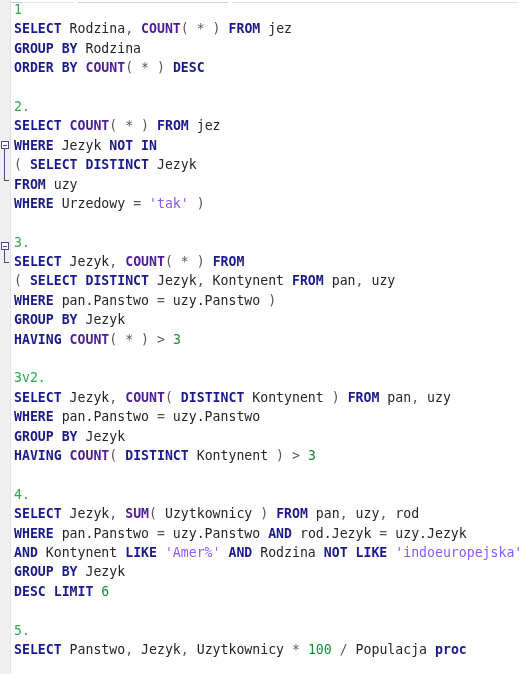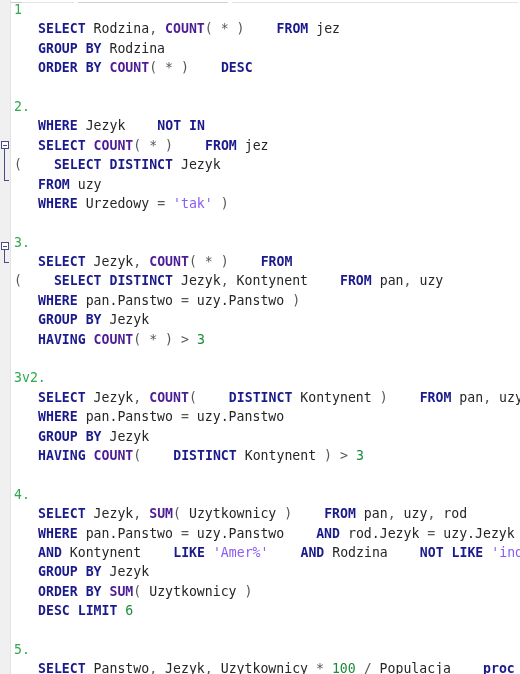--- a/index.html
+++ b/index.html
@@ -69,21 +69,21 @@
     line-height: 19.4px;
     white-space: pre;
     font-size: 13.2px;
     padding-left: 14px;
     color: #262626;
     letter-spacing: 0px;
   }
   .line.blank { color: transparent; }
 
   
-  .kw   { color: #1a1a8c; font-weight: bold; margin-left: 24px; }   
+  .kw   { color: #1a1a8c; font-weight: bold; }   
   .fn   { color: #4c1d95; font-weight: bold; }   
   .id   { color: #262626; font-weight: normal; } 
   .op   { color: #555555; font-weight: normal; } 
   .num  { color: #1a8a3a; font-weight: normal; } 
   .str  { color: #8b5cf6; font-weight: normal; } 
   .lbl  { color: #2fa84f; font-weight: normal; } 
 
   
   .fold {
     position: absolute;
@@ -134,22 +134,22 @@
 
   <div class="gutter"></div>
 
   <div class="code" id="code-surface">
       <div class="line"><span class="lbl">1</span></div>
       <div class="line"><span class="kw">SELECT</span><span class="id"> </span><span class="id">Rodzina</span><span class="op">,</span><span class="id"> </span><span class="fn">COUNT</span><span class="op">(</span><span class="id"> </span><span class="op">*</span><span class="id"> </span><span class="op">)</span><span class="id"> </span><span class="kw">FROM</span><span class="id"> </span><span class="id">jez</span></div>
       <div class="line"><span class="kw">GROUP BY</span><span class="id"> </span><span class="id">Rodzina</span></div>
       <div class="line"><span class="kw">ORDER BY</span><span class="id"> </span><span class="fn">COUNT</span><span class="op">(</span><span class="id"> </span><span class="op">*</span><span class="id"> </span><span class="op">)</span><span class="id"> </span><span class="kw">DESC</span></div>
       <div class="line blank"> </div>
       <div class="line"><span class="lbl">2.</span></div>
+      <div class="line"><span class="kw">SELECT</span><span class="id"> </span><span class="fn">COUNT</span><span class="op">(</span><span class="id"> </span><span class="op">*</span><span class="id"> </span><span class="op">)</span><span class="id"> </span><span class="kw">FROM</span><span class="id"> </span><span class="id">jez</span></div>
       <div class="line"><span class="kw">WHERE</span><span class="id"> </span><span class="id">Jezyk</span><span class="id"> </span><span class="kw">NOT IN</span></div>
-      <div class="line"><span class="kw">SELECT</span><span class="id"> </span><span class="fn">COUNT</span><span class="op">(</span><span class="id"> </span><span class="op">*</span><span class="id"> </span><span class="op">)</span><span class="id"> </span><span class="kw">FROM</span><span class="id"> </span><span class="id">jez</span></div>
       <div class="line"><span class="op">(</span><span class="id"> </span><span class="kw">SELECT DISTINCT</span><span class="id"> </span><span class="id">Jezyk</span></div>
       <div class="line"><span class="kw">FROM</span><span class="id"> </span><span class="id">uzy</span></div>
       <div class="line"><span class="kw">WHERE</span><span class="id"> </span><span class="id">Urzedowy</span><span class="id"> </span><span class="op">=</span><span class="id"> </span><span class="str">'tak'</span><span class="id"> </span><span class="op">)</span></div>
       <div class="line blank"> </div>
       <div class="line"><span class="lbl">3.</span></div>
       <div class="line"><span class="kw">SELECT</span><span class="id"> </span><span class="id">Jezyk</span><span class="op">,</span><span class="id"> </span><span class="fn">COUNT</span><span class="op">(</span><span class="id"> </span><span class="op">*</span><span class="id"> </span><span class="op">)</span><span class="id"> </span><span class="kw">FROM</span></div>
       <div class="line"><span class="op">(</span><span class="id"> </span><span class="kw">SELECT DISTINCT</span><span class="id"> </span><span class="id">Jezyk</span><span class="op">,</span><span class="id"> </span><span class="id">Kontynent</span><span class="id"> </span><span class="kw">FROM</span><span class="id"> </span><span class="id">pan</span><span class="op">,</span><span class="id"> </span><span class="id">uzy</span></div>
       <div class="line"><span class="kw">WHERE</span><span class="id"> </span><span class="id">pan.Panstwo</span><span class="id"> </span><span class="op">=</span><span class="id"> </span><span class="id">uzy.Panstwo</span><span class="id"> </span><span class="op">)</span></div>
       <div class="line"><span class="kw">GROUP BY</span><span class="id"> </span><span class="id">Jezyk</span></div>
       <div class="line"><span class="kw">HAVING</span><span class="id"> </span><span class="fn">COUNT</span><span class="op">(</span><span class="id"> </span><span class="op">*</span><span class="id"> </span><span class="op">)</span><span class="id"> </span><span class="op">&gt;</span><span class="id"> </span><span class="num">3</span></div>
@@ -158,21 +158,20 @@
       <div class="line"><span class="kw">SELECT</span><span class="id"> </span><span class="id">Jezyk</span><span class="op">,</span><span class="id"> </span><span class="fn">COUNT</span><span class="op">(</span><span class="id"> </span><span class="kw">DISTINCT</span><span class="id"> </span><span class="id">Kontynent</span><span class="id"> </span><span class="op">)</span><span class="id"> </span><span class="kw">FROM</span><span class="id"> </span><span class="id">pan</span><span class="op">,</span><span class="id"> </span><span class="id">uzy</span></div>
       <div class="line"><span class="kw">WHERE</span><span class="id"> </span><span class="id">pan.Panstwo</span><span class="id"> </span><span class="op">=</span><span class="id"> </span><span class="id">uzy.Panstwo</span></div>
       <div class="line"><span class="kw">GROUP BY</span><span class="id"> </span><span class="id">Jezyk</span></div>
       <div class="line"><span class="kw">HAVING</span><span class="id"> </span><span class="fn">COUNT</span><span class="op">(</span><span class="id"> </span><span class="kw">DISTINCT</span><span class="id"> </span><span class="id">Kontynent</span><span class="id"> </span><span class="op">)</span><span class="id"> </span><span class="op">&gt;</span><span class="id"> </span><span class="num">3</span></div>
       <div class="line blank"> </div>
       <div class="line"><span class="lbl">4.</span></div>
       <div class="line"><span class="kw">SELECT</span><span class="id"> </span><span class="id">Jezyk</span><span class="op">,</span><span class="id"> </span><span class="fn">SUM</span><span class="op">(</span><span class="id"> </span><span class="id">Uzytkownicy</span><span class="id"> </span><span class="op">)</span><span class="id"> </span><span class="kw">FROM</span><span class="id"> </span><span class="id">pan</span><span class="op">,</span><span class="id"> </span><span class="id">uzy</span><span class="op">,</span><span class="id"> </span><span class="id">rod</span></div>
       <div class="line"><span class="kw">WHERE</span><span class="id"> </span><span class="id">pan.Panstwo</span><span class="id"> </span><span class="op">=</span><span class="id"> </span><span class="id">uzy.Panstwo</span><span class="id"> </span><span class="kw">AND</span><span class="id"> </span><span class="id">rod.Jezyk</span><span class="id"> </span><span class="op">=</span><span class="id"> </span><span class="id">uzy.Jezyk</span></div>
       <div class="line"><span class="kw">AND</span><span class="id"> </span><span class="id">Kontynent</span><span class="id"> </span><span class="kw">LIKE</span><span class="id"> </span><span class="str">'Amer%'</span><span class="id"> </span><span class="kw">AND</span><span class="id"> </span><span class="id">Rodzina</span><span class="id"> </span><span class="kw">NOT LIKE</span><span class="id"> </span><span class="str">'indoeuropejska'</span></div>
       <div class="line"><span class="kw">GROUP BY</span><span class="id"> </span><span class="id">Jezyk</span></div>
-      <div class="line"><span class="kw">ORDER BY</span><span class="id"> </span><span class="fn">SUM</span><span class="op">(</span><span class="id"> </span><span class="id">Uzytkownicy</span><span class="id"> </span><span class="op">)</span></div>
       <div class="line"><span class="kw">DESC LIMIT</span><span class="id"> </span><span class="num">6</span></div>
       <div class="line blank"> </div>
       <div class="line"><span class="lbl">5.</span></div>
       <div class="line"><span class="kw">SELECT</span><span class="id"> </span><span class="id">Panstwo</span><span class="op">,</span><span class="id"> </span><span class="id">Jezyk</span><span class="op">,</span><span class="id"> </span><span class="id">Uzytkownicy</span><span class="id"> </span><span class="op">*</span><span class="id"> </span><span class="num">100</span><span class="id"> </span><span class="op">/</span><span class="id"> </span><span class="id">Populacja</span><span class="id"> </span><span class="kw">proc</span></div>
     </div>
 
 <div class="fold" style="top: 141px; height: 39px;">
       <div class="box"></div>
       <div class="stem" style="height: 31px;"></div>
       <div class="foot" style="top: 39px;"></div>

